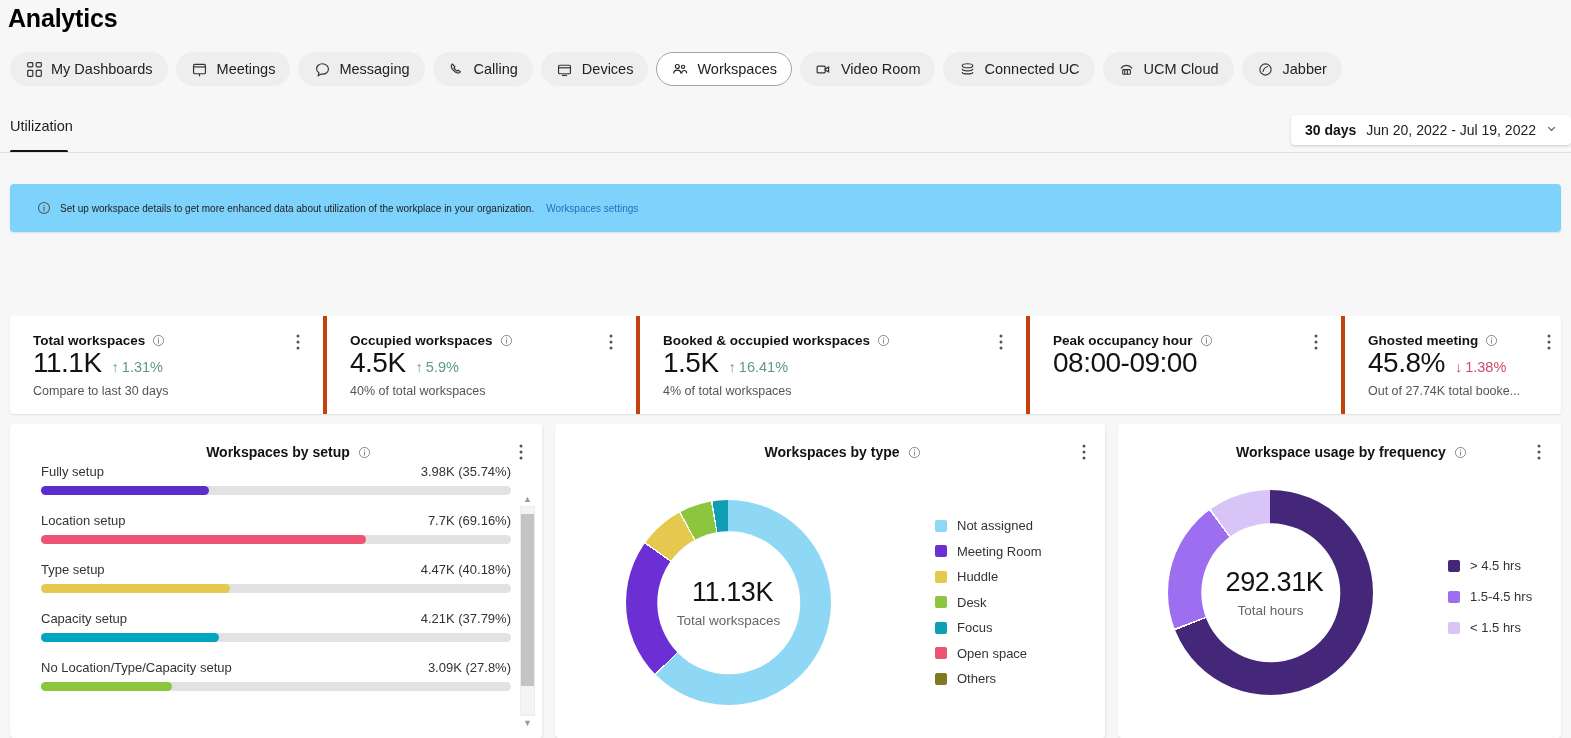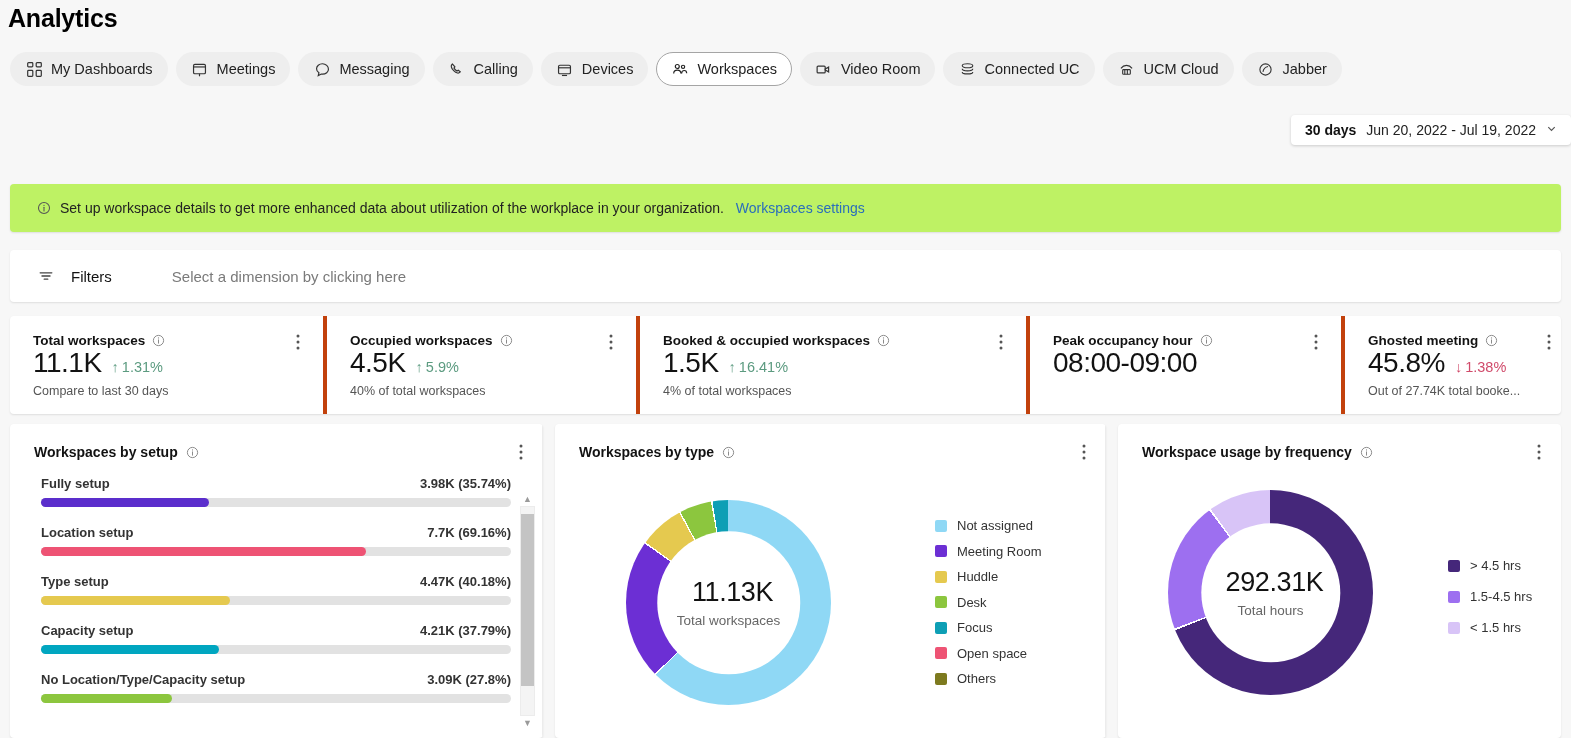--- a/index.html
+++ b/index.html
@@ -54,23 +54,23 @@
     font-size:14px; white-space:nowrap;
     cursor:pointer;
   }
   .daterange .days { font-weight:700; color:#121212; }
   .daterange .rng { color:#222; }
   .daterange .chev { color:#555; font-size:12px; }
 
   
   .banner {
     position:absolute; left:10px; top:184px; width:1551px; height:48px;
-    background:#bef264; border-radius:4px; box-shadow:0 1px 2px rgba(0,0,0,.10);
+    background:#7dd3fc; border-radius:4px; box-shadow:0 1px 2px rgba(0,0,0,.10);
     display:flex; align-items:center; padding-left:27px;
-    font-size:14px; color:#222;
+    font-size:10px; color:#222;
   }
   .banner .info { margin-right:9px; display:inline-flex; }
   .banner a { color:#2a6ebb; text-decoration:none; cursor:pointer; }
 
   
   .filters {
     position:absolute; left:10px; top:250px; width:1551px; height:52px;
     background:#fff; border-radius:4px; box-shadow:0 1px 2px rgba(0,0,0,.10);
     display:flex; align-items:center;
   }
@@ -105,26 +105,26 @@
   .cards { position:absolute; left:10px; top:424px; width:1551px; height:314px; display:flex; gap:12px; }
   .card {
     background:#fff; border-radius:4px; box-shadow:0 1px 2px rgba(0,0,0,.10);
     position:relative; overflow:hidden;
   }
   .card-a { width:533px; }
   .card-b { width:551px; }
   .card-c { width:443px; }
   .card-title-row {
     display:flex; align-items:center; gap:8px;
-    padding:20px 0 0 24px; font-size:14px; font-weight:700; color:#121212;
+    padding:20px 0 0 24px; font-size:14px; font-weight:700; color:#121212;justify-content:center;
   }
   .card-menu { position:absolute; right:20px; top:20px; cursor:pointer; }
 
   
-  .barlist { position:absolute; left:31px; top:52px; width:470px;font-weight:bold; }
+  .barlist { position:absolute; left:31px; top:40px; width:470px; }
   .bar-item { margin-bottom:18px; }
   .bar-row { display:flex; justify-content:space-between; font-size:13px; color:#333; margin-bottom:7px; }
   .bar-track { height:9px; border-radius:5px; background:#e2e2e2; position:relative; }
   .bar-fill { height:9px; border-radius:5px; position:absolute; left:0; top:0; }
 
   .vscroll { position:absolute; right:8px; top:68px; width:15px; height:238px; background:#fff; }
   .vscroll .trough { position:absolute; left:0; top:14px; width:15px; bottom:14px; background:#f4f4f4; border:1px solid #ececec; }
   .vscroll .thumb { position:absolute; left:1px; top:22px; width:13px; height:172px; background:#c4c4c4; }
   .vscroll .arr { position:absolute; left:0; width:15px; height:14px; display:flex; align-items:center; justify-content:center; color:#9a9a9a; font-size:9px; cursor:pointer; }
   .vscroll .arr.up { top:0; }
@@ -248,20 +248,25 @@
       <span class="ico">
           <svg width="17" height="17" viewBox="0 0 20 20" fill="none" stroke="#333" stroke-width="1.3">
             <circle cx="10" cy="10" r="6.6"></circle>
             <path d="M13 6.5c-3.4.6-5.4 3-6 6.4"></path>
           </svg>
         </span>
       <span>Jabber</span>
     </div>
   </div>
 
+  <div class="subbar">
+    <div class="subtab">Utilization</div>
+    <div class="subtab-underline"></div>
+    <div class="subbar-hr"></div>
+  </div>
 
   <div class="daterange">
     <span class="days">30 days</span>
     <span class="rng">Jun 20, 2022 - Jul 19, 2022</span>
     <span class="chev"><svg width="11" height="11" viewBox="0 0 12 12" fill="none" stroke="#555" stroke-width="1.3">
           <path d="M2.5 4.5L6 8l3.5-3.5"></path>
         </svg></span>
   </div>
 
   <div class="banner">
@@ -269,29 +274,20 @@
         <svg width="14" height="14" viewBox="0 0 16 16" fill="none" stroke="#555" stroke-width="1.2">
           <circle cx="8" cy="8" r="6.3"></circle>
           <path d="M8 7.2v4.1" stroke-linecap="round"></path>
           <circle cx="8" cy="4.9" r=".75" fill="#555" stroke="none"></circle>
         </svg>
       </span>
     <span>Set up workspace details to get more enhanced data about utilization of the workplace in your organization.</span>
     <a href="#" style="margin-left:12px;">Workspaces settings</a>
   </div>
 
-  <div class="filters">
-    <span class="fico">
-        <svg width="18" height="18" viewBox="0 0 20 20" fill="none" stroke="#444" stroke-width="1.4" stroke-linecap="round">
-          <path d="M3.5 6.5h13M5.5 10h9M8 13.5h4"></path>
-        </svg>
-      </span>
-    <span class="flabel">Filters</span>
-    <span class="fplace">Select a dimension by clicking here</span>
-  </div>
 
   <div class="kpis">
 
     <div class="kpi kpi-w1">
       <div class="kpi-head">
         <span>Total workspaces</span>
         <span class="info-icon">
             <svg width="13" height="13" viewBox="0 0 16 16" fill="none" stroke="#888" stroke-width="1.2">
               <circle cx="8" cy="8" r="6.3"></circle>
               <path d="M8 7.2v4.1" stroke-linecap="round"></path>

